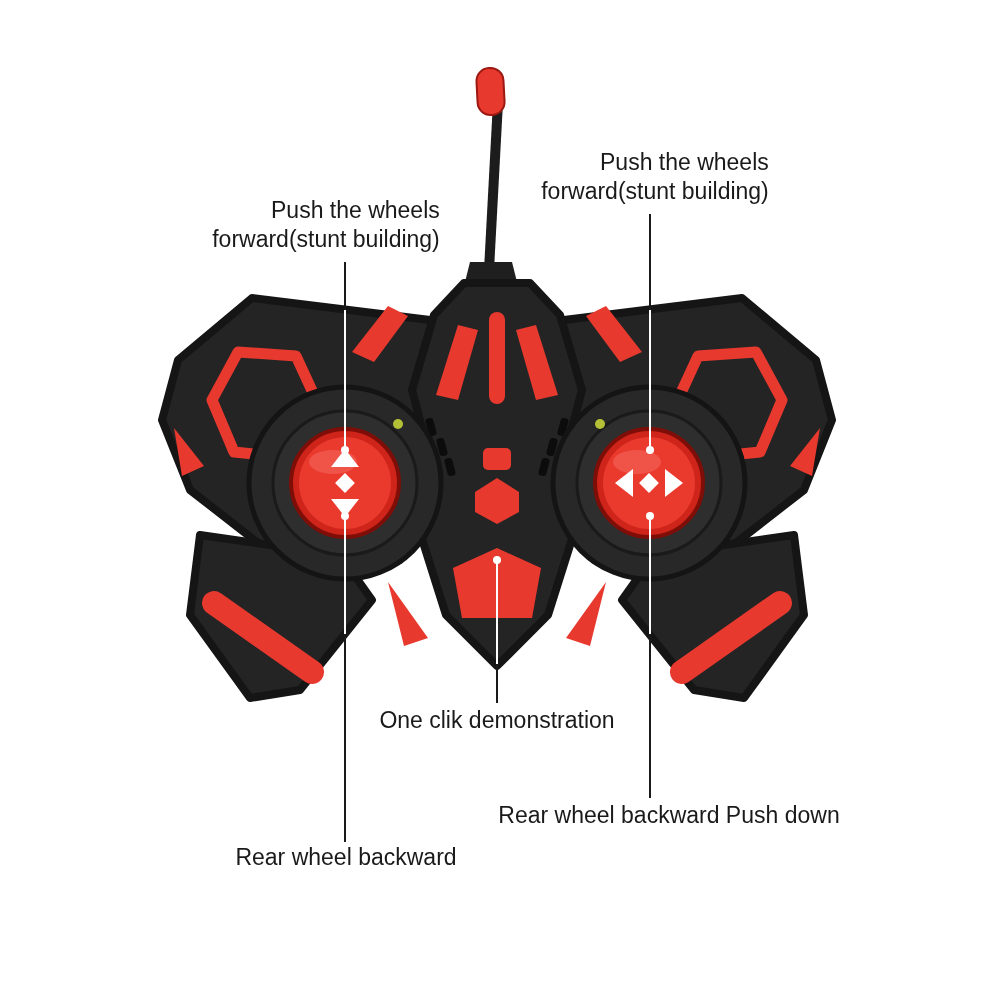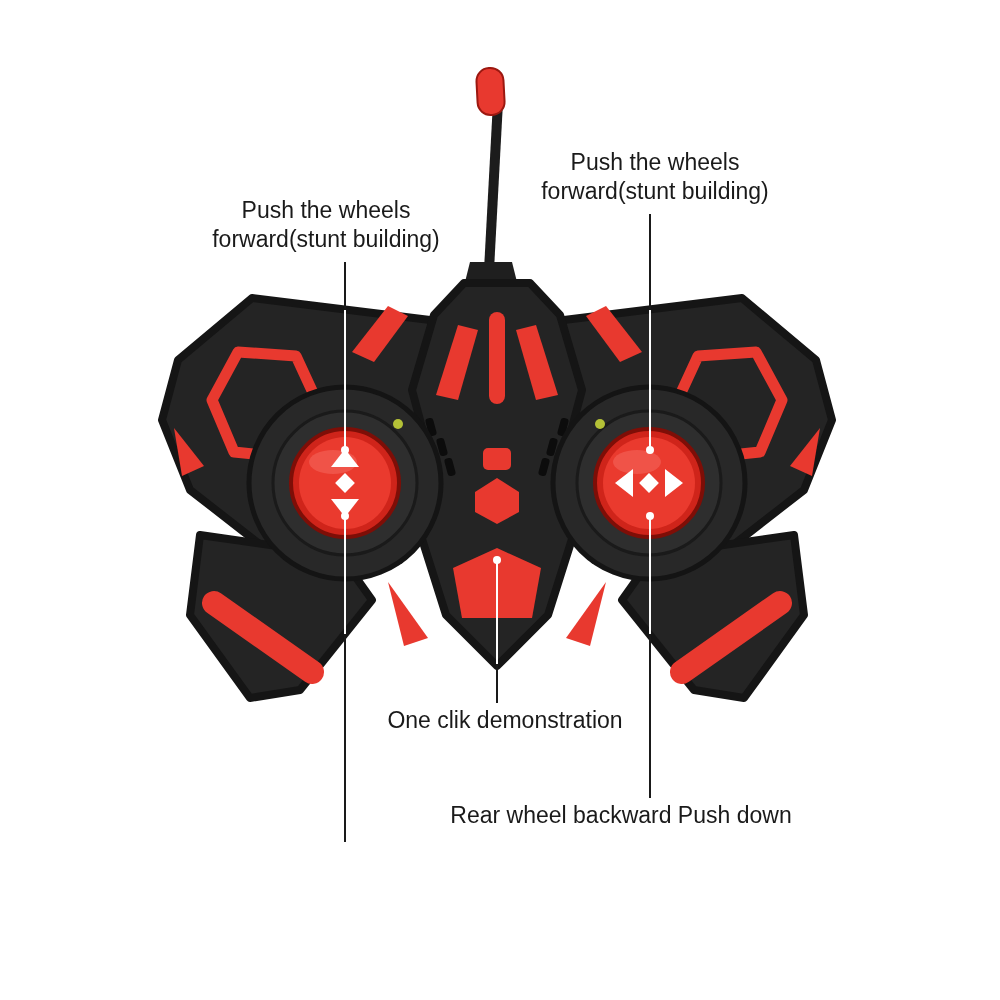--- a/index.html
+++ b/index.html
@@ -7,21 +7,21 @@
     --accent-red-dark:#a8170d;
     --body-black:#242424;
     --label-text:#1a1a1a;
   }
   html,body{margin:0;padding:0;background:#ffffff;}
   body{width:1000px;height:1000px;font-family:"Liberation Sans",sans-serif;}
   .stage{position:relative;width:1000px;height:1000px;background:#fff;overflow:hidden;}
   .stage svg{position:absolute;left:0;top:0;}
   .label{
     position:absolute;transform:translateX(-50%);
-    text-align:center;font-size:23px;line-height:1.28;
+    text-align:right;font-size:23px;line-height:1.28;
     color:var(--label-text);white-space:nowrap;
   }
   
   .red-fill{fill:var(--accent-red);}
   .red-stroke{fill:none;stroke:var(--accent-red);stroke-width:11;stroke-linejoin:round;}
   .body{fill:var(--body-black);stroke:#151515;stroke-width:8;stroke-linejoin:round;}
   .pod{fill:#282828;stroke:#141414;stroke-width:5;}
   .pod-inner{fill:#2e2e2e;stroke:#1a1a1a;stroke-width:3;}
   .slit{fill:#0c0c0c;}
   .white{fill:#ffffff;}
@@ -138,24 +138,25 @@
   <div class="label" style="left:326px;top:196px;">
     <div>Push the wheels</div>
     <div>forward(stunt building)</div>
   </div>
 
   <div class="label" style="left:655px;top:148px;">
     <div>Push the wheels</div>
     <div>forward(stunt building)</div>
   </div>
 
-  <div class="label" style="left:497px;top:706px;margin-left:8px;">
+  <div class="label" style="left:497px;top:706px;">
     <div>One clik demonstration</div>
   </div>
 
-  <div class="label" style="left:621px;top:801px;">
+  <div class="label" style="left:669px;top:801px;">
     <div>Rear wheel backward Push down</div>
   </div>
 
   <div class="label" style="left:346px;top:843px;">
+    <div>Rear wheel backward</div>
   </div>
 
 </div>
 
 </body></html>

